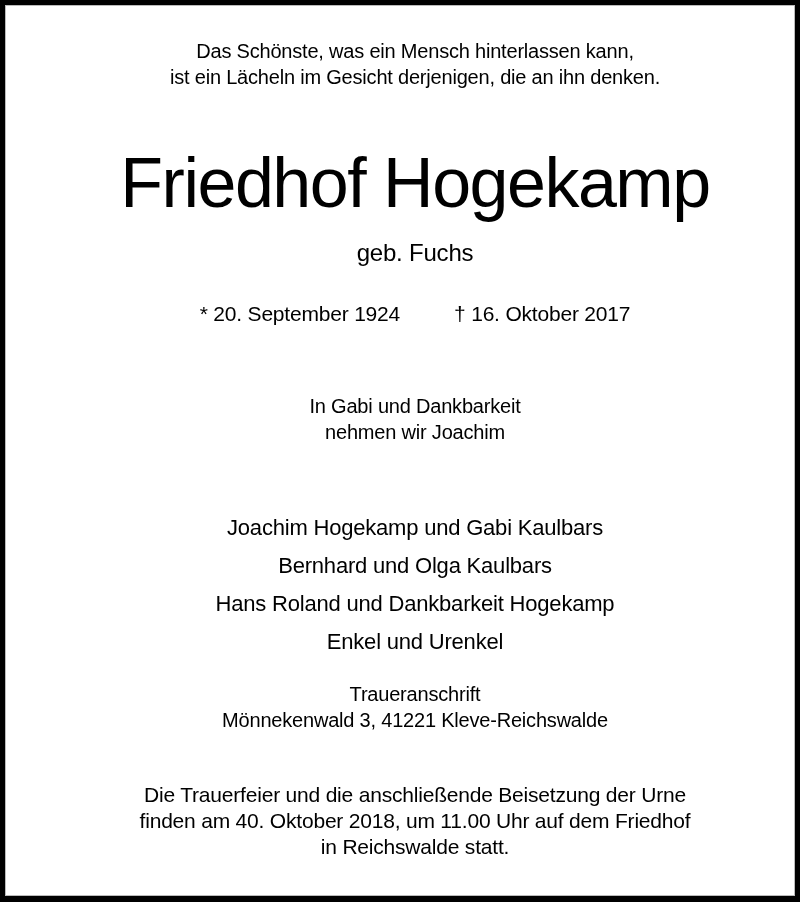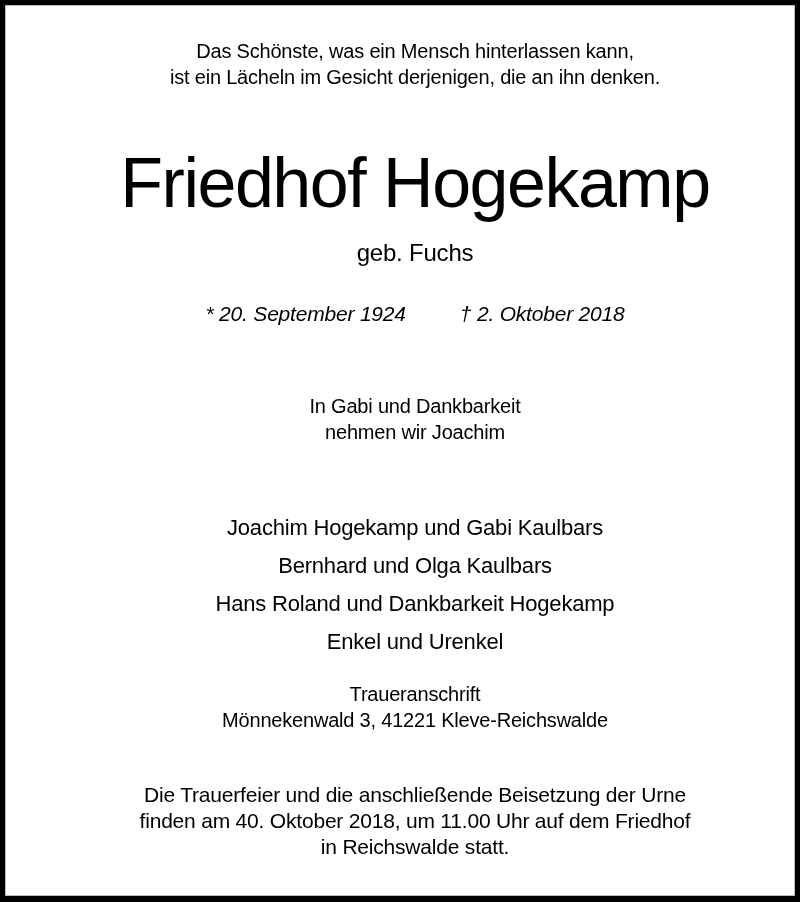--- a/index.html
+++ b/index.html
@@ -3,41 +3,41 @@
 <meta charset="utf-8">
 <style>
   html, body { margin: 0; padding: 0; background: #000; }
   body { width: 800px; height: 902px; position: relative; overflow: hidden; font-family: "Liberation Sans", sans-serif; color: #000; }
   .frame { position: absolute; left: 5px; top: 5px; width: 790px; height: 891px; background: #fff; box-shadow: inset 0 0 0 1px #bbb; }
   .line { position: absolute; left: 15px; width: 800px; text-align: center; white-space: nowrap; letter-spacing: -0.2px; }
   .quote { font-size: 20px; }
   .name { font-size: 70px; letter-spacing: -1.5px; font-weight: normal; }
   .born { font-size: 24px; }
   .dates { font-size: 21px; }
-  .dates span { display: inline-block; font-style: italic; }
+  .dates span { display: inline-block; }
   .dates .gap { width: 54px; }
   .farewell { font-size: 20px; }
   .family { font-size: 22px; margin-top: 8px; }
   .addr { font-size: 20px; }
   .service { font-size: 21px; }
 </style>
 </head>
 <body>
 
 <div class="frame"></div>
 
 <div class="line quote" style="top:40px">Das Schönste, was ein Mensch hinterlassen kann,</div>
 <div class="line quote" style="top:66px">ist ein Lächeln im Gesicht derjenigen, die an ihn denken.</div>
 
 <div class="line name" style="top:143px">Friedhof Hogekamp</div>
 
 <div class="line born" style="top:239px">geb. Fuchs</div>
 
 <div class="line dates" style="top:302px">
-  <span>* 20. September 1924</span><span class="gap"></span><span>† 2. Oktober 2018</span>
+  <span>* 20. September 1924</span><span class="gap"></span><span>† 16. Oktober 2017</span>
 </div>
 
 <div class="line farewell" style="top:395px">In Gabi und Dankbarkeit</div>
 <div class="line farewell" style="top:421px">nehmen wir Joachim</div>
 
 <div class="line family" style="top:507px">Joachim Hogekamp und Gabi Kaulbars</div>
 <div class="line family" style="top:545px">Bernhard und Olga Kaulbars</div>
 <div class="line family" style="top:583px">Hans Roland und Dankbarkeit Hogekamp</div>
 <div class="line family" style="top:621px">Enkel und Urenkel</div>
 

